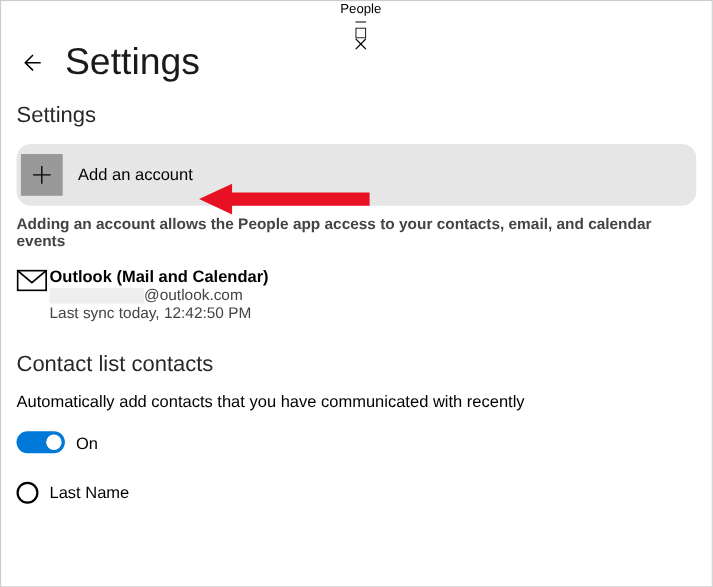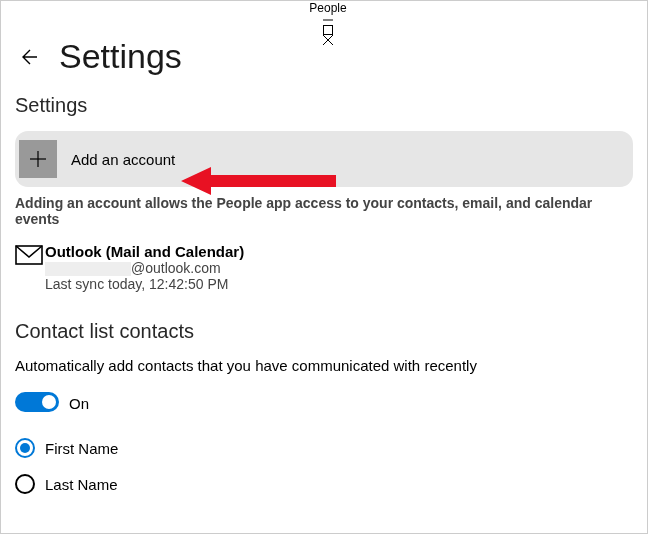--- a/index.html
+++ b/index.html
@@ -224,26 +224,20 @@
   <div class="auto-desc">Automatically add contacts that you have communicated with recently</div>
 
   <div class="toggle-row">
     <div class="toggle">
       <div class="toggle-knob"></div>
     </div>
     <span class="toggle-label">On</span>
   </div>
 
 
-  <div class="radio-row">
-    <div class="radio selected">
-          <div class="radio-dot"></div>
-        </div>
-    <span class="radio-label">First Name</span>
-  </div>
 
   <div class="radio-row">
     <div class="radio"></div>
     <span class="radio-label">Last Name</span>
   </div>
 
 </div>
 
 <svg class="arrow-annot" width="160" height="40">
   <polygon points="0,20 30,6 30,14 155,14 155,26 30,26 30,34" fill="#e81123"></polygon>

